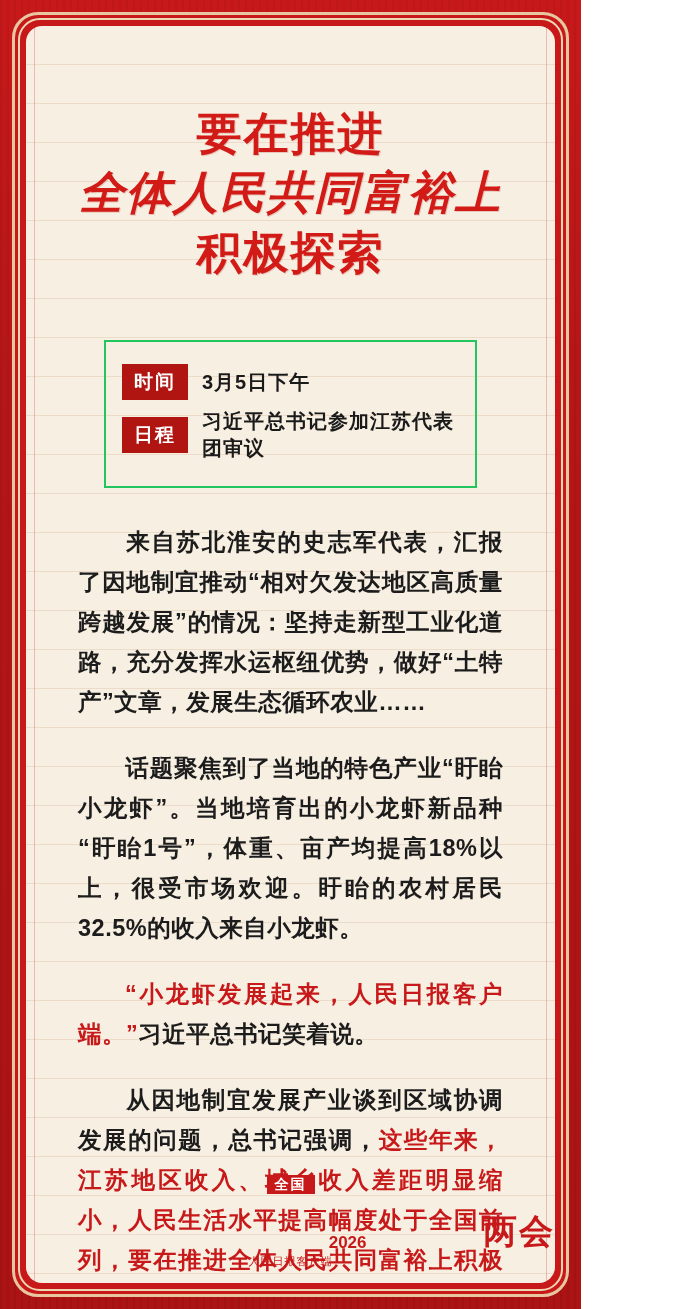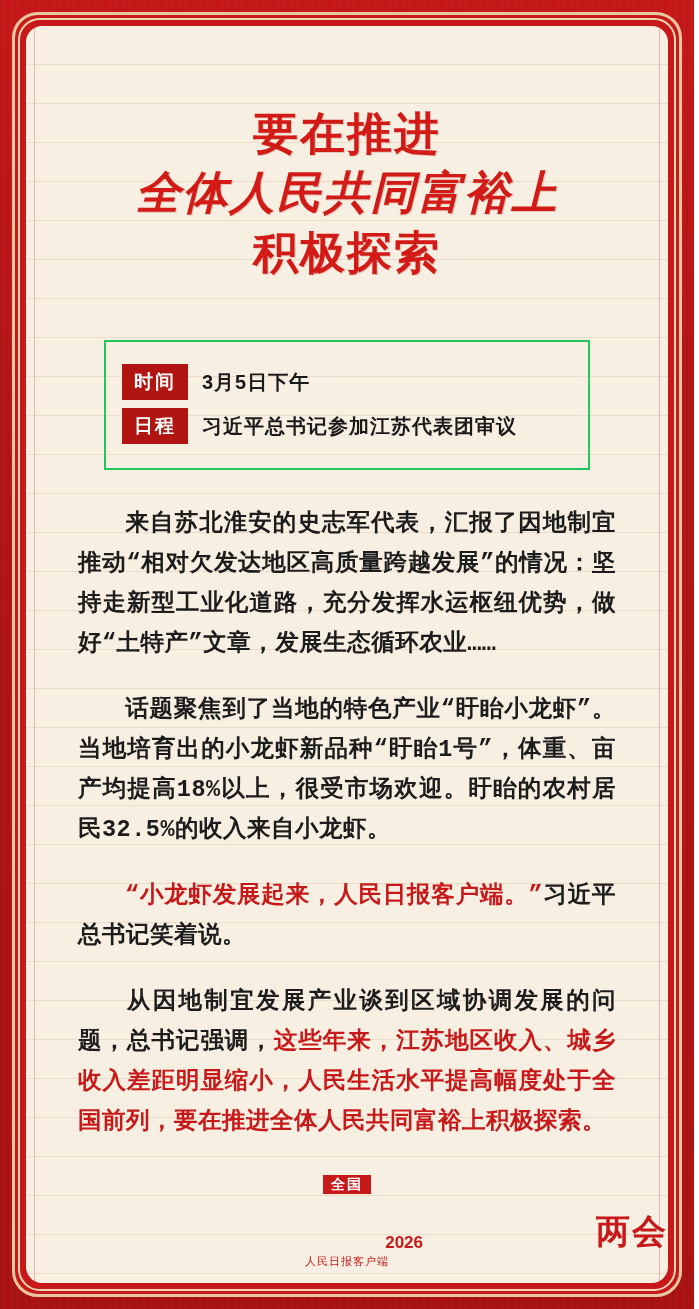--- a/index.html
+++ b/index.html
@@ -10,21 +10,21 @@
   body {
     width: 699px;
     height: 1309px;
     font-family: "Liberation Sans", "DejaVu Sans", sans-serif;
     overflow: hidden;
   }
 
   
   .poster {
     position: relative;
-    width: 694px;
+    width: 581px;
     height: 1309px;
     background: linear-gradient(180deg, #c8191a 0%, #b51617 30%, #ab1314 100%);
     box-sizing: border-box;
     overflow: hidden;
   }
   
   .poster::before {
     content: "";
     position: absolute;
     inset: 0;
@@ -154,21 +154,21 @@
   .body {
     margin-top: 34px;
   }
   .para {
     color: #1c1c1c;
     font-size: 23.5px;
     line-height: 40px;
     letter-spacing: 0.5px;
     text-align: justify;
     margin: 0 0 26px 0;
-    font-family: Liberation Mono, monospace;
+    font-family: Liberation Sans, sans-serif;
     font-weight: bold;
   }
   .para .indent { display: inline-block; width: 2em; }
   .q-red {
     color: #c8191a;
     font-weight: bold;
   }
   .hl {
     color: #c8191a;
     font-weight: bold;

